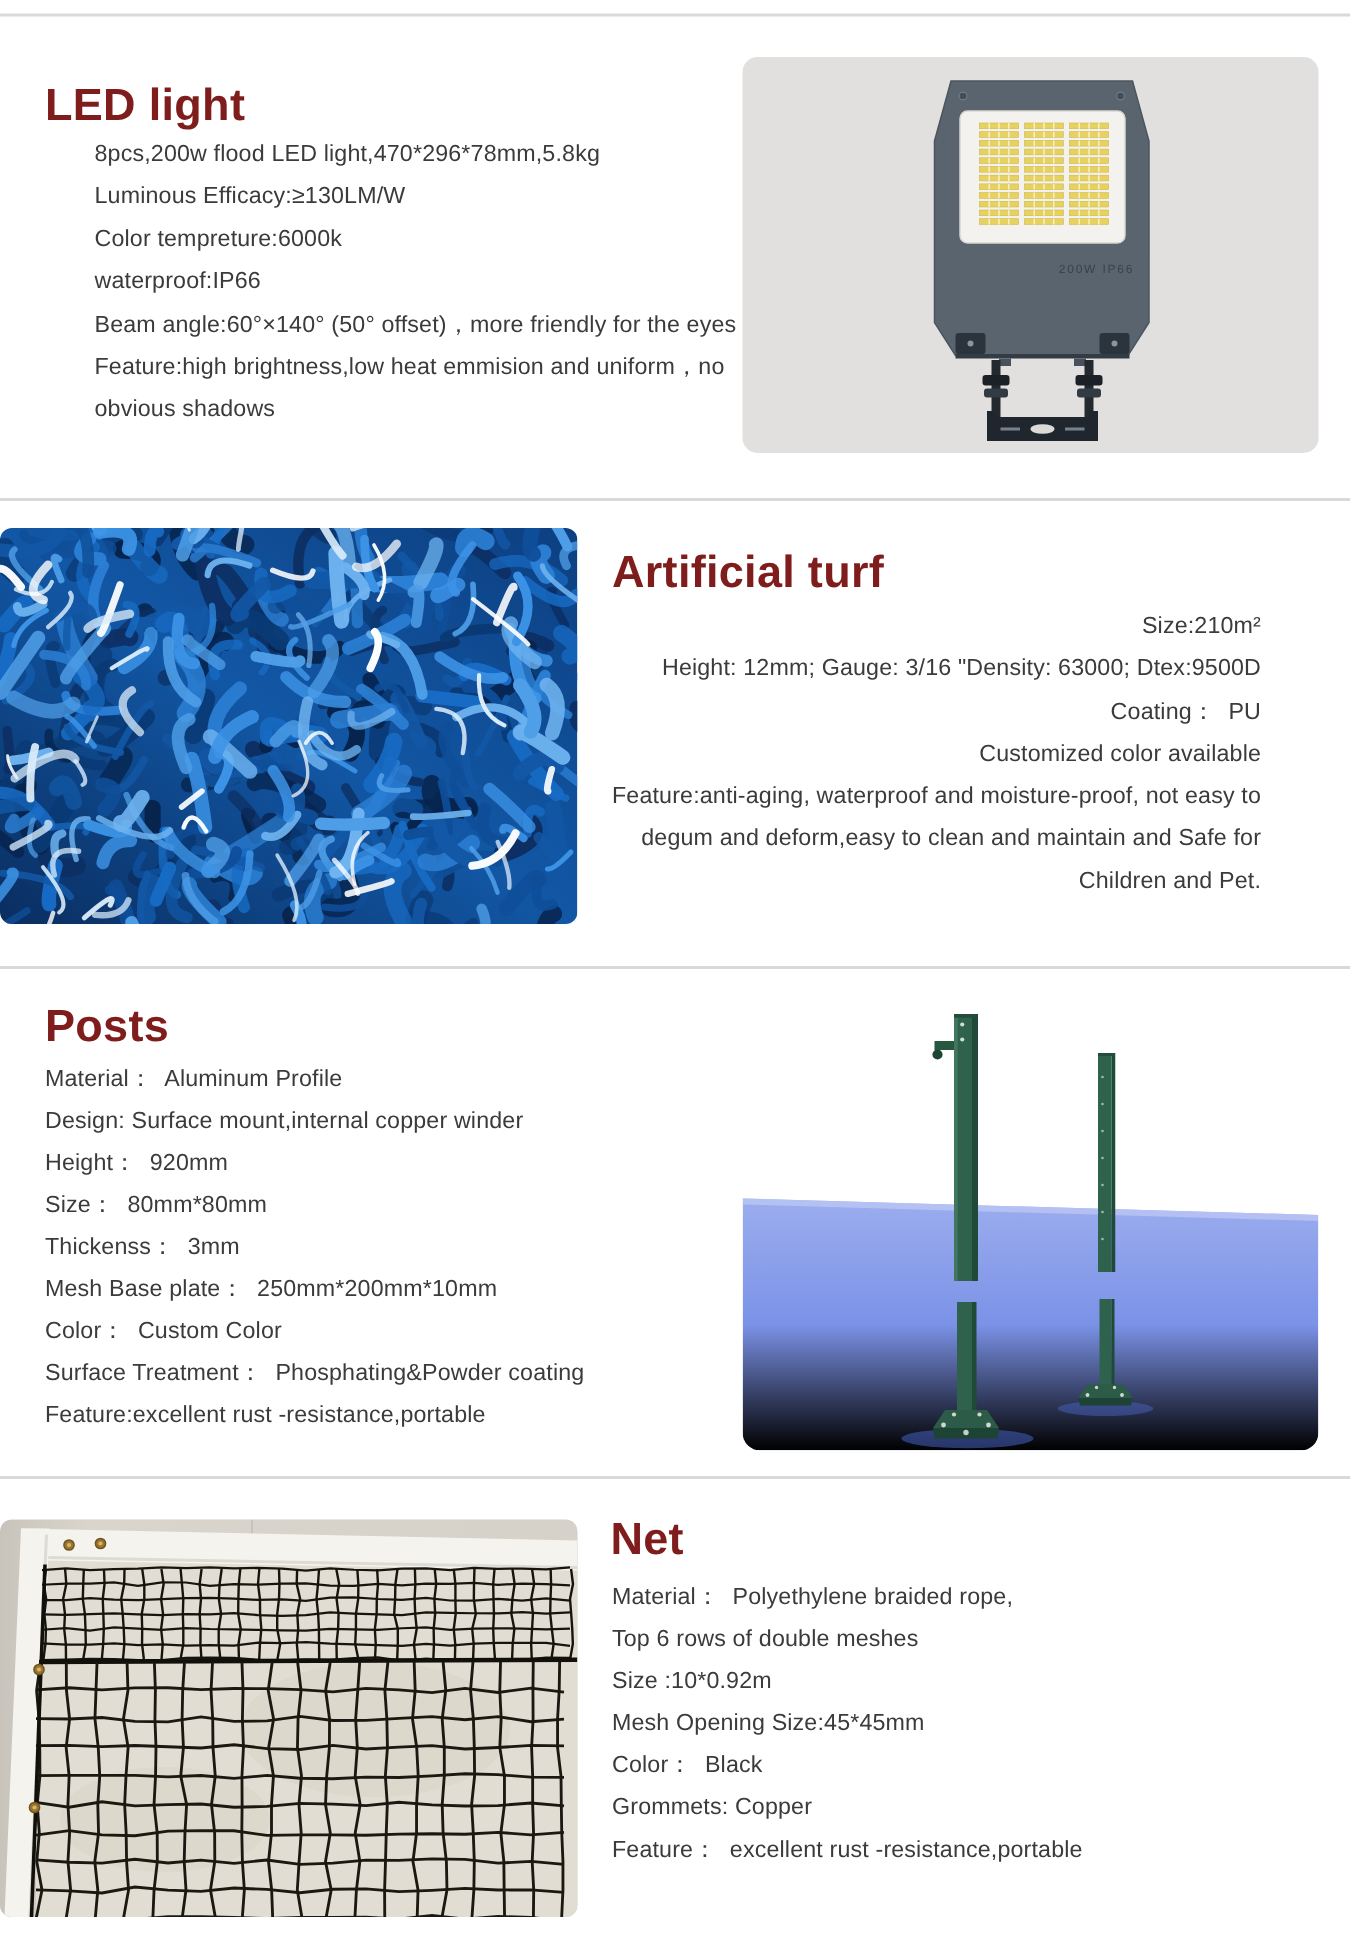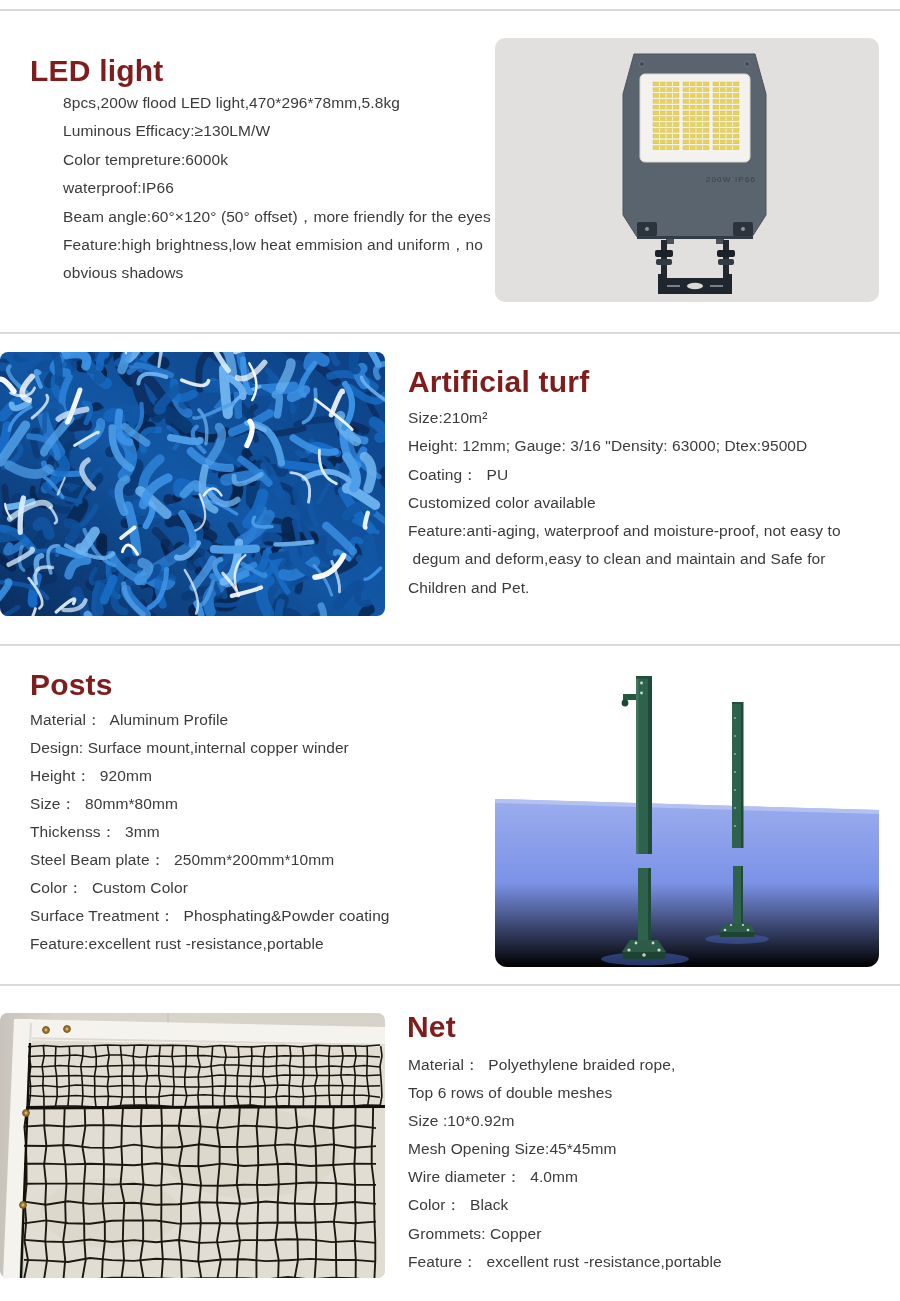--- a/index.html
+++ b/index.html
@@ -16,41 +16,41 @@
   }
   .spec-lines { position:absolute; font-size:15.5px; color:#3b3b3b; letter-spacing:0.1px; }
   .spec-line  { white-space:pre; }
   .photo { position:absolute; overflow:hidden;text-align:center; }
   .photo svg { display:block; }
   .ph-led   { left:495px; top:38px;   width:384px; height:264px; border-radius:10px; background:#e2e0de; }
   .ph-turf  { left:0;     top:352px;  width:385px; height:264px; border-radius:8px; }
   .ph-posts { left:495px; top:660px;  width:384px; height:307px; border-radius:12px; background:#ffffff; }
   .ph-net   { left:0;     top:1013px; width:385px; height:265px; border-radius:8px; background:#d9d5cc; }
   .lh-led   { line-height:28.4px;margin-left:33px; }
-  .lh-turf  { line-height:28.3px; }
+  .lh-turf  { line-height:28.3px;text-align:right; }
   .lh-posts { line-height:28px; }
   .lh-net   { line-height:28.1px; }
 </style>
 </head>
 <body>
 
 <div class="page">
 
   <div class="divider" style="top:9px"></div>
   <div class="divider" style="top:332px"></div>
   <div class="divider" style="top:644px"></div>
   <div class="divider" style="top:984px"></div>
 
   <h2 class="sec-title" style="left:30px;top:54px">LED light</h2>
   <div class="spec-lines lh-led" style="left:30px;top:89px">
     <div class="spec-line">8pcs,200w flood LED light,470*296*78mm,5.8kg</div>
     <div class="spec-line">Luminous Efficacy:≥130LM/W</div>
     <div class="spec-line">Color tempreture:6000k</div>
     <div class="spec-line">waterproof:IP66</div>
-    <div class="spec-line">Beam angle:60°×120° (50° offset)，more friendly for the eyes</div>
+    <div class="spec-line">Beam angle:60°×140° (50° offset)，more friendly for the eyes</div>
     <div class="spec-line">Feature:high brightness,low heat emmision and uniform，no</div>
     <div class="spec-line">obvious shadows</div>
   </div>
 
   <div class="photo ph-led">
     <svg width="384" height="264" viewBox="0 0 384 264">
 
       <path d="M128,56 L139,16 L260,16 L271,56 L271,177 L257,199 L142,199 L128,177 Z" fill="#59646f" stroke="#4b555f" stroke-width="1"></path>
       <circle cx="147" cy="26" r="2.6" fill="#434d57" stroke="#717c87" stroke-width="0.8"></circle>
       <circle cx="252" cy="26" r="2.6" fill="#434d57" stroke="#717c87" stroke-width="0.8"></circle>
@@ -628,21 +628,21 @@
     <div class="spec-line">Children and Pet.</div>
   </div>
 
   <h2 class="sec-title" style="left:30px;top:668px">Posts</h2>
   <div class="spec-lines lh-posts" style="left:30px;top:706px">
     <div class="spec-line">Material：  Aluminum Profile</div>
     <div class="spec-line">Design: Surface mount,internal copper winder</div>
     <div class="spec-line">Height：  920mm</div>
     <div class="spec-line">Size：  80mm*80mm</div>
     <div class="spec-line">Thickenss：  3mm</div>
-    <div class="spec-line">Steel Beam plate：  250mm*200mm*10mm</div>
+    <div class="spec-line">Mesh Base plate：  250mm*200mm*10mm</div>
     <div class="spec-line">Color：  Custom Color</div>
     <div class="spec-line">Surface Treatment：  Phosphating&amp;Powder coating</div>
     <div class="spec-line">Feature:excellent rust -resistance,portable</div>
   </div>
 
   <div class="photo ph-posts">
     <svg width="384" height="307" viewBox="0 0 384 307">
       <defs>
         <linearGradient id="floorG" x1="0" y1="0" x2="0" y2="1">
           <stop offset="0" stop-color="#9cadee"></stop>
@@ -805,19 +805,18 @@
         <circle cx="23" cy="192" r="1.4" fill="#d6b75e"></circle>
       </g>
     </svg>
   </div>
   <h2 class="sec-title" style="left:407px;top:1010px">Net</h2>
   <div class="spec-lines lh-net" style="left:408px;top:1051px">
     <div class="spec-line">Material：  Polyethylene braided rope,</div>
     <div class="spec-line">Top 6 rows of double meshes</div>
     <div class="spec-line">Size :10*0.92m</div>
     <div class="spec-line">Mesh Opening Size:45*45mm</div>
-    <div class="spec-line">Wire diameter：  4.0mm</div>
     <div class="spec-line">Color：  Black</div>
     <div class="spec-line">Grommets: Copper</div>
     <div class="spec-line">Feature：  excellent rust -resistance,portable</div>
   </div>
 
 </div>
 
 </body></html>

